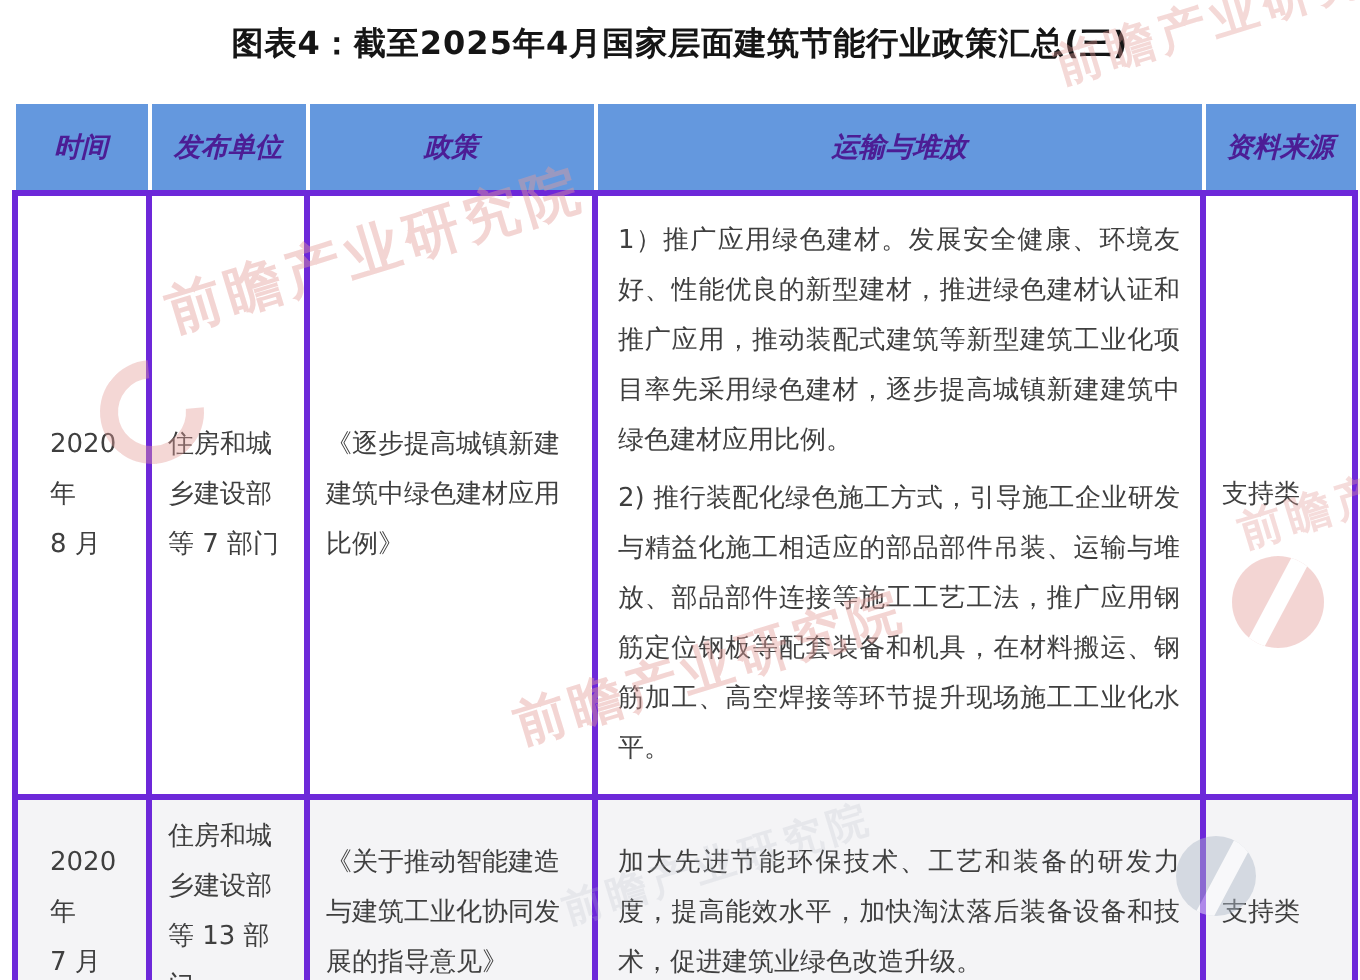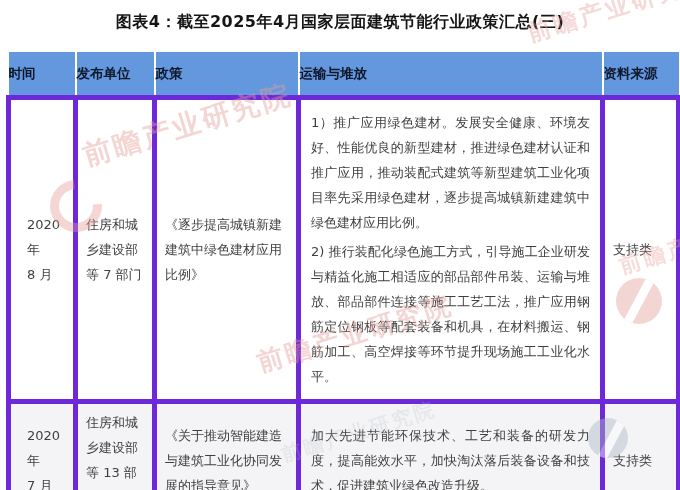--- a/index.html
+++ b/index.html
@@ -11,28 +11,28 @@
   .title{
     position:absolute;top:12px;left:0;width:680px;
     text-align:center;font-size:16px;font-weight:bold;color:#151515;
     letter-spacing:.5px;
   }
   table.policy{
     position:absolute;top:52px;left:6px;width:670px;
     border-collapse:collapse;table-layout:fixed;
   }
   thead th{
-    background:#6498DE;color:#0f172a;
+    background:#6498DE;color:#4c1d95;
     font-size:13.5px;font-weight:bold;height:43px;
-    text-align:left;vertical-align:middle;
-    border-left:2px solid #ffffff;padding:0;
+    text-align:center;vertical-align:middle;
+    border-left:2px solid #ffffff;padding:0;font-style:italic;
   }
   thead th:first-child{border-left:none;}
   tbody td{
-    border:5px solid #6d28d9;
+    border:3px solid #6d28d9;
     vertical-align:middle;
     font-size:13px;color:#3F3F3F;line-height:25px;
     padding:6px 8px;
     background:transparent;
     margin-top:23px;
   }
   tr.r1{height:250px;}
   tr.r2{height:100px;}
   tr.r2 td{background:#F4F4F6;}
   td.time{white-space:pre-line;padding-left:16px;}

